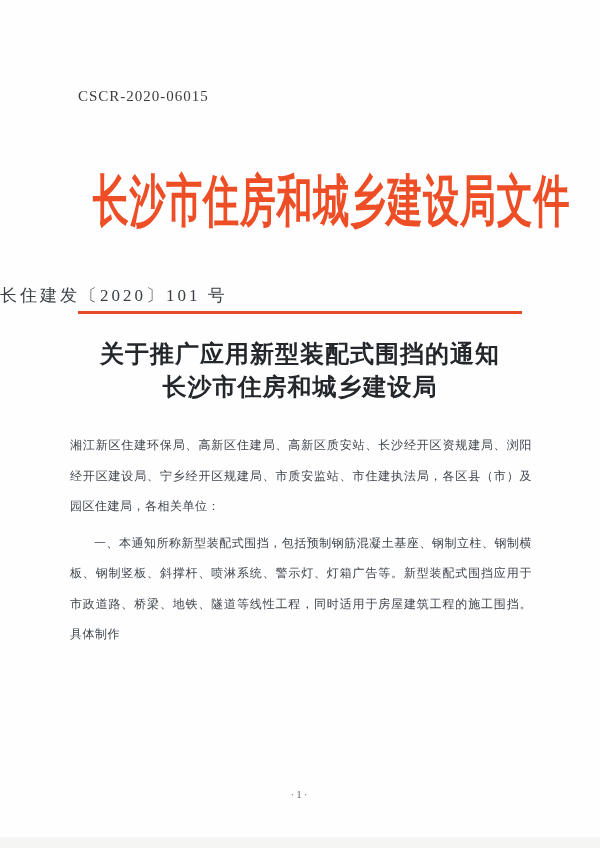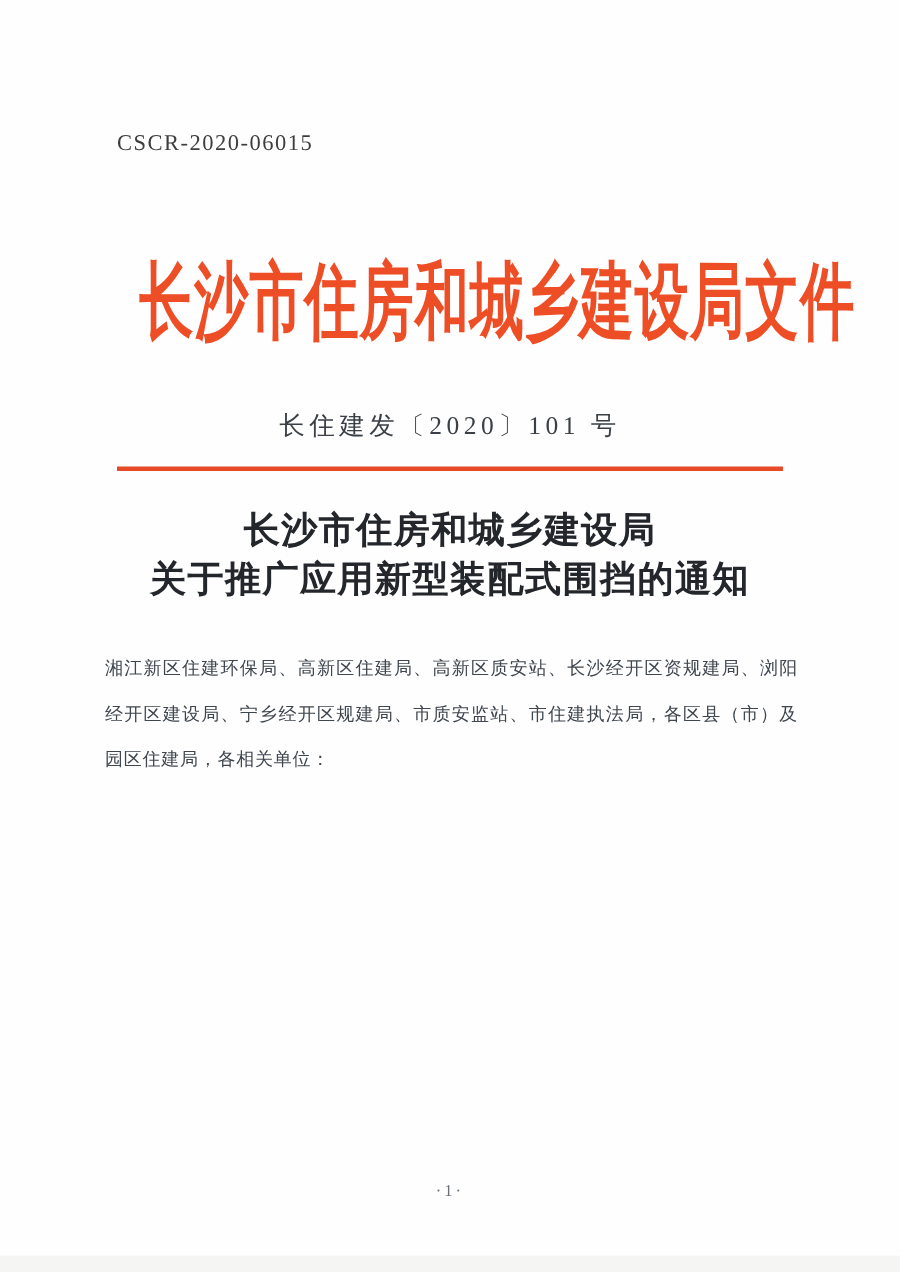--- a/index.html
+++ b/index.html
@@ -35,24 +35,24 @@
     display: inline-block;
     font-size: 50px;
     font-weight: 700;
     color: #ee4e26;
     transform: scale(0.72, 1.12);
     transform-origin: center center;
     letter-spacing: 1px;
   }
   .doc-number {
     position: absolute;
-    top: 272px;
+    top: 284px;
     left: 0;
     width: 600px;
-    text-align: center;
+    text-align: left;
     font-size: 17px;
     letter-spacing: 3px;
     color: #3a4046;
   }
   .red-rule {
     position: absolute;
     top: 311px;
     left: 78px;
     width: 444px;
     height: 3px;
@@ -115,25 +115,26 @@
 
   <div class="agency-title-wrap">
     <span class="agency-title">长沙市住房和城乡建设局文件</span>
   </div>
 
   <div class="doc-number">长住建发〔2020〕101 号</div>
 
   <div class="red-rule"></div>
 
   <div class="notice-title">
+    <div>关于推广应用新型装配式围挡的通知</div>
     <div>长沙市住房和城乡建设局</div>
-    <div>关于推广应用新型装配式围挡的通知</div>
   </div>
 
   <div class="body-text">
     <p>湘江新区住建环保局、高新区住建局、高新区质安站、长沙经开区资规建局、浏阳经开区建设局、宁乡经开区规建局、市质安监站、市住建执法局，各区县（市）及园区住建局，各相关单位：</p>
+    <p class="indent">一、本通知所称新型装配式围挡，包括预制钢筋混凝土基座、钢制立柱、钢制横板、钢制竖板、斜撑杆、喷淋系统、警示灯、灯箱广告等。新型装配式围挡应用于市政道路、桥梁、地铁、隧道等线性工程，同时适用于房屋建筑工程的施工围挡。具体制作</p>
   </div>
 
   <div class="page-number">·1·</div>
 
   <div class="scan-edge"></div>
 
 </div>
 
 </body></html>

